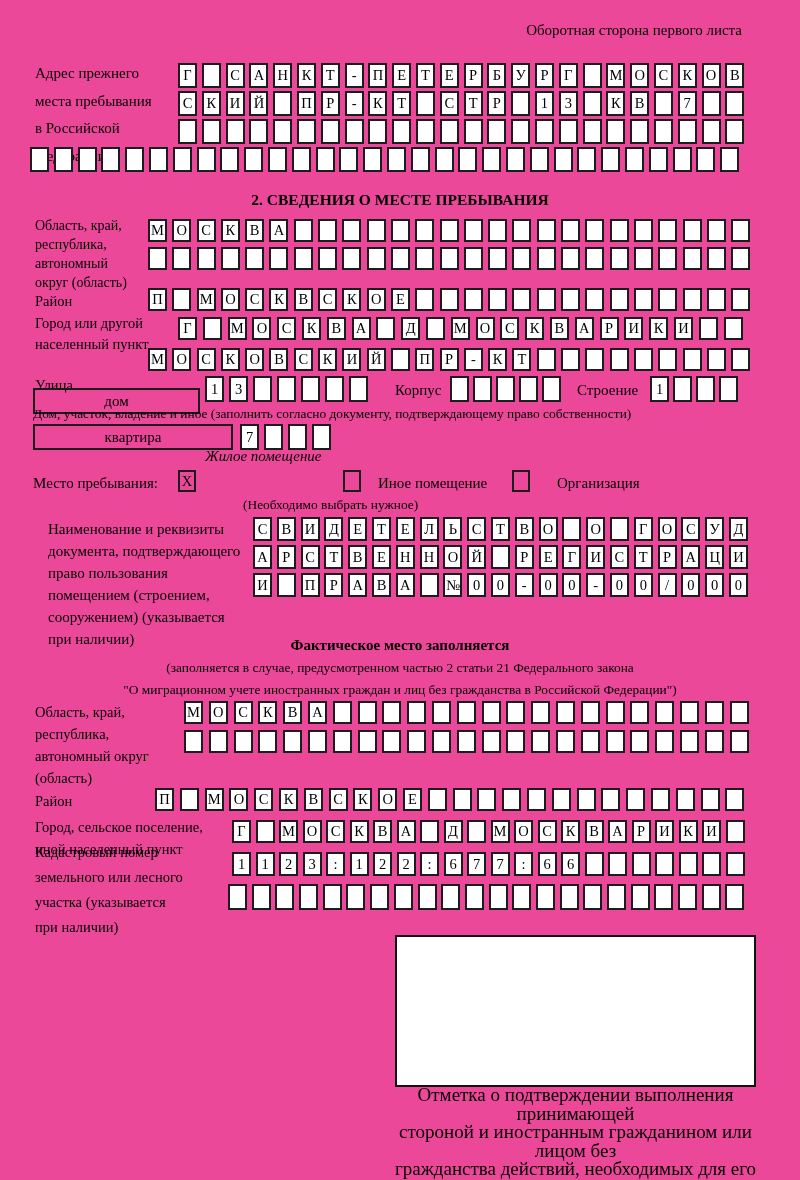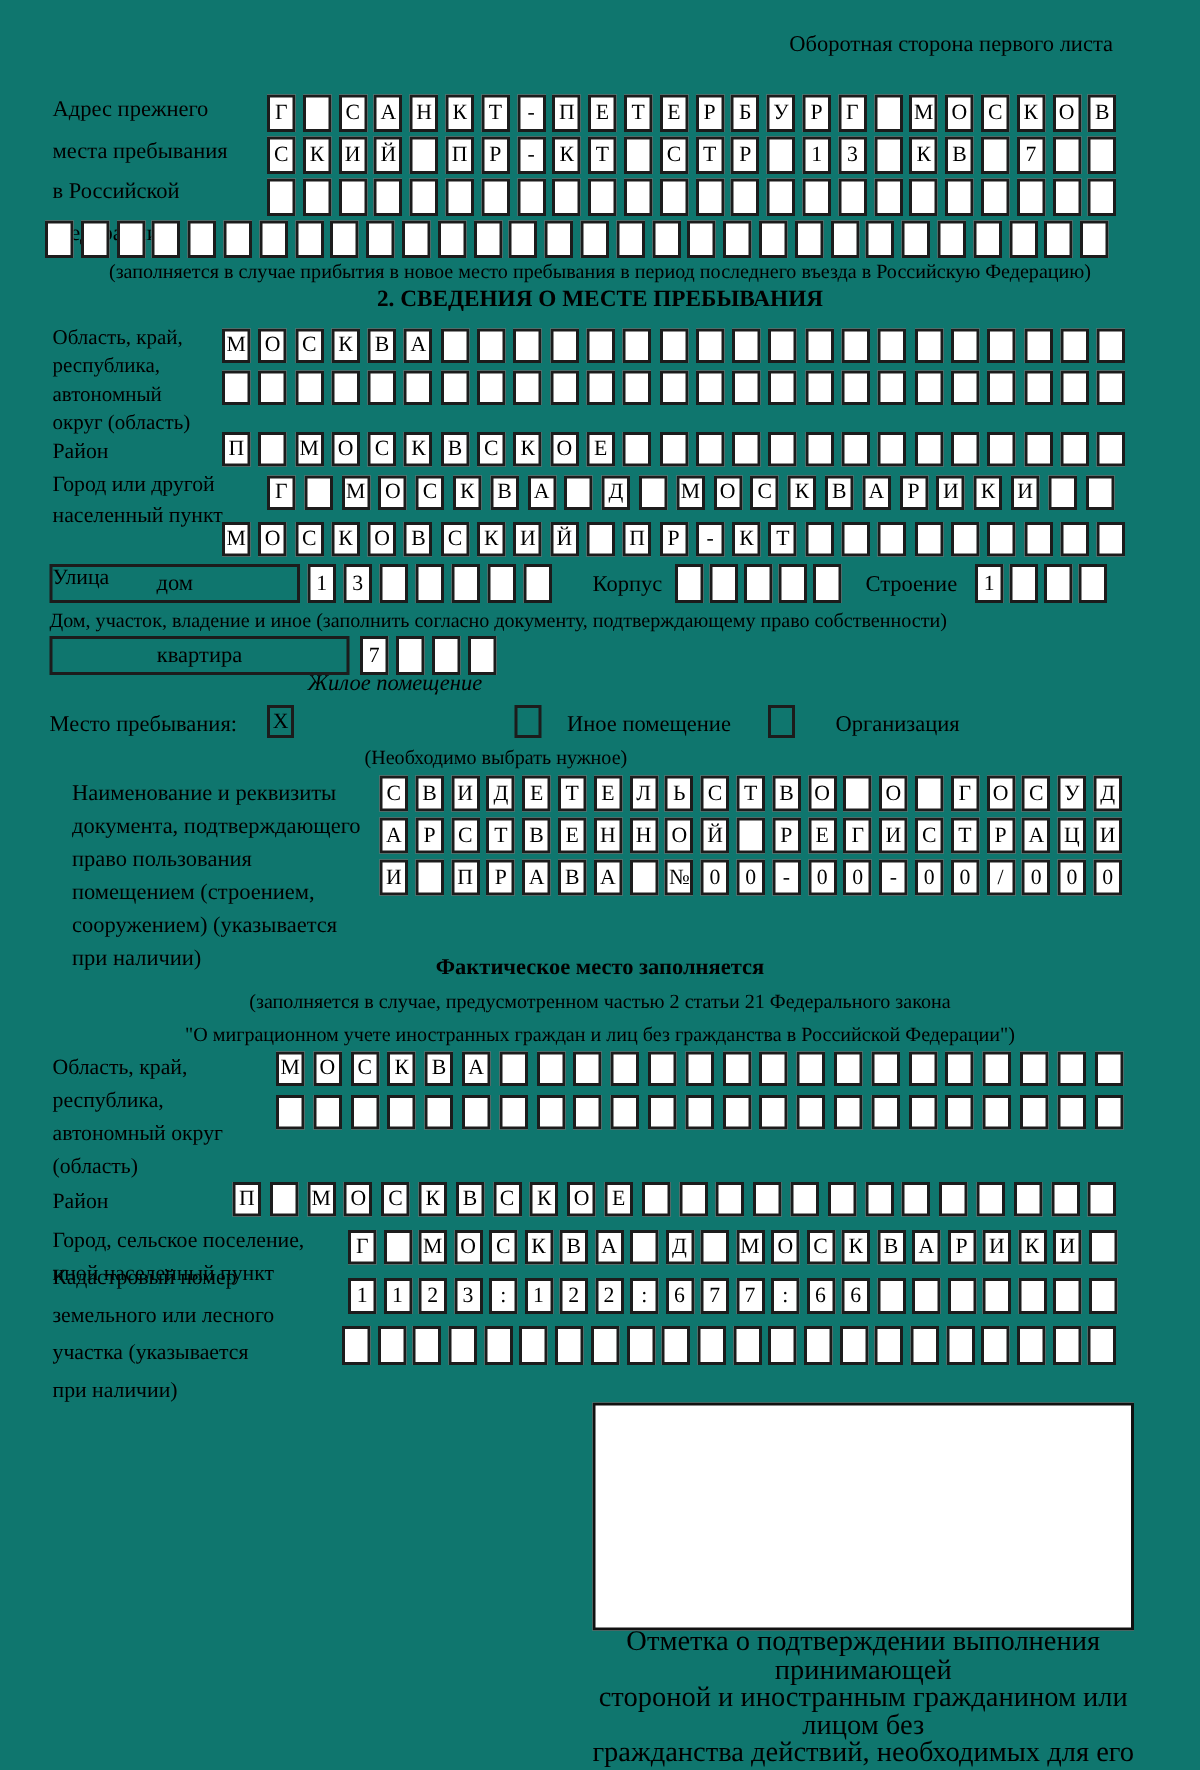--- a/index.html
+++ b/index.html
@@ -1,16 +1,16 @@
 <!DOCTYPE html>
 <html><head>
 <meta charset="utf-8">
 <style>
   html,body{margin:0;padding:0;background:#fff;}
-  #page{position:relative;width:800px;height:1180px;background:#0f766e;overflow:hidden;
+  #page{position:relative;width:800px;height:1180px;background:#ec4899;overflow:hidden;
         font-family:"Liberation Serif","DejaVu Serif",serif;color:#000;}
   .lbl{position:absolute;white-space:pre-line;font-size:14.5px;line-height:21px;}
   .cap{position:absolute;font-size:13.4px;white-space:nowrap;}
   .center{left:0;width:800px;text-align:center;white-space:nowrap;}
   .ttl{position:absolute;font-weight:bold;font-size:15.5px;}
   .boxrow{position:absolute;display:flex;}
   .cell{flex:none;width:19px;box-sizing:border-box;border:2px solid #1c1c1c;background:#fff;
         display:flex;align-items:center;justify-content:center;
         font-size:14.5px;line-height:1;}
   .field{position:absolute;box-sizing:border-box;border:2px solid #1c1c1c;
@@ -133,21 +133,20 @@
       <span class="cell"></span>
       <span class="cell"></span>
       <span class="cell"></span>
       <span class="cell"></span>
       <span class="cell"></span>
       <span class="cell"></span>
       <span class="cell"></span>
       <span class="cell"></span>
       <span class="cell"></span>
     </div>
-  <div class="cap center" style="top:173px;">(заполняется в случае прибытия в новое место пребывания в период последнего въезда в Российскую Федерацию)</div>
 
   <div class="ttl center" style="top:191px;">2. СВЕДЕНИЯ О МЕСТЕ ПРЕБЫВАНИЯ</div>
 
   <div class="lbl" style="left:35px;top:216px;line-height:19px;font-size:14px;">Область, край,
 республика,
 автономный
 округ (область)</div>
   <div class="boxrow" style="left:148px;top:219px;height:23px;gap:5.3px;">
       <span class="cell">М</span>
       <span class="cell">О</span>
@@ -282,21 +281,21 @@
       <span class="cell"></span>
       <span class="cell"></span>
       <span class="cell"></span>
       <span class="cell"></span>
       <span class="cell"></span>
       <span class="cell"></span>
       <span class="cell"></span>
       <span class="cell"></span>
     </div>
 
-  <div class="field" style="left:33px;top:376px;width:167px;height:26px;">дом</div>
+  <div class="field" style="left:33px;top:388px;width:167px;height:26px;">дом</div>
   <div class="boxrow" style="left:205px;top:376px;height:26px;gap:5px;">
       <span class="cell">1</span>
       <span class="cell">3</span>
       <span class="cell"></span>
       <span class="cell"></span>
       <span class="cell"></span>
       <span class="cell"></span>
       <span class="cell"></span>
     </div>
   <div class="lbl" style="left:395px;top:380px;font-size:15px;">Корпус</div>

